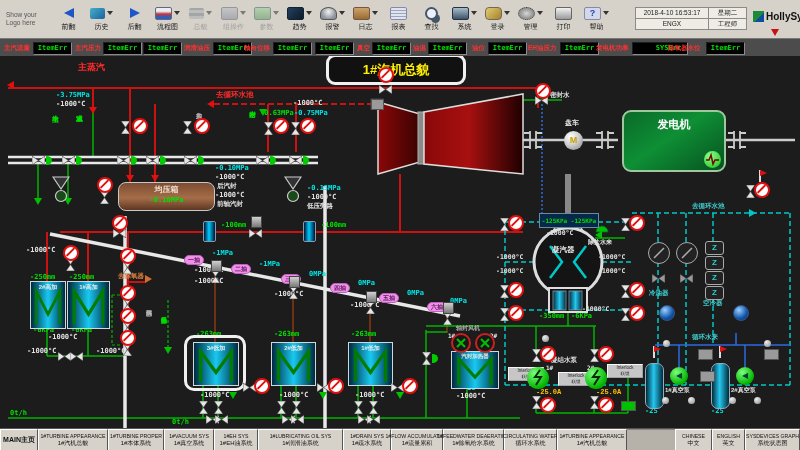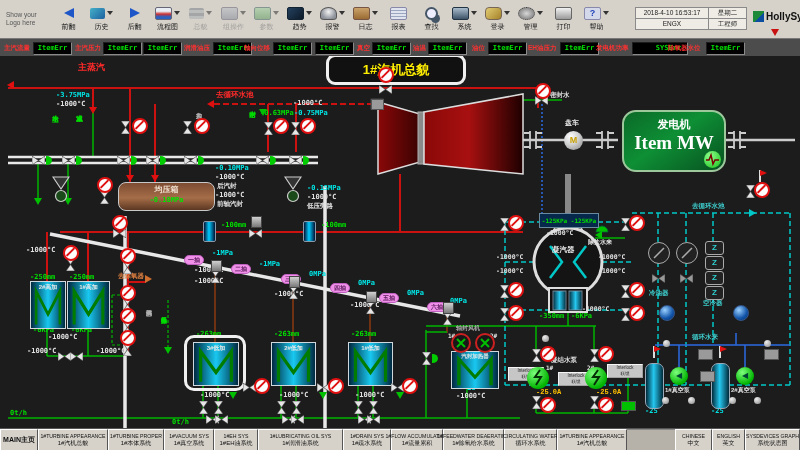--- a/index.html
+++ b/index.html
@@ -49,21 +49,21 @@
   #diagram{position:absolute;top:56px;left:0;width:800px;height:372px;background:#1c1c1c;overflow:hidden;}
   #pipes{position:absolute;top:0;left:0;}
   .dl{position:absolute;white-space:nowrap;font-family:"DejaVu Sans Mono",monospace;font-weight:bold;line-height:1;}
   .dl.cjk{font-family:"Liberation Sans","DejaVu Sans",sans-serif;}
   .vert{writing-mode:vertical-rl;text-orientation:upright;line-height:1;}
   .c-white{color:#e2e2e2;} .c-red{color:#ff2a2a;} .c-cyan{color:#00e5e5;} .c-green{color:#00e000;}
   .c-yellow{color:#ffc000;font-family:Liberation Mono, monospace;} .c-orange{color:#e08040;} .c-gray{color:#b0b0b0;} .c-cyanl{color:#3fd0d0;}
   .oval{position:absolute;background:#f090e8;color:#5a1a5a;border:1px solid #c060c0;border-radius:6px;font-size:6px;font-weight:bold;padding:0 3px;line-height:8px;white-space:nowrap;}
   .title-box{position:absolute;left:326px;top:-2px;width:134px;height:25px;border:3px solid #f0f0f0;border-radius:9px;background:#111;color:#ffee00;font-size:13px;font-weight:bold;text-align:center;line-height:25px;}
   .rpm{position:absolute;left:428px;top:70px;width:94px;height:24px;color:#fff;font-family:"Liberation Serif","DejaVu Serif",serif;font-size:16px;font-weight:bold;text-align:center;line-height:24px;text-shadow:0 0 4px #600;}
-  .gen{position:absolute;left:622px;top:54px;width:100px;height:58px;background:linear-gradient(145deg,#0a6a28,#0e8f35 45%,#075220);border:2px solid #9cc89c;border-radius:14px;cursor:pointer;}
+  .gen{position:absolute;left:622px;top:54px;width:100px;height:58px;background:linear-gradient(145deg,#0a6a28,#0e8f35 45%,#075220);border:2px solid #9cc89c;border-radius:9px;cursor:pointer;}
   .gen-name{color:#fff;font-size:11px;font-weight:bold;text-align:center;margin-top:5px;font-family:"Liberation Serif","DejaVu Serif",serif;}
   .gen-power{color:#fff;font-size:19px;font-weight:bold;text-align:center;font-family:"Liberation Serif","DejaVu Serif",serif;}
   .ecg{position:absolute;right:3px;bottom:2px;width:17px;height:17px;border-radius:50%;background:radial-gradient(circle at 35% 30%,#8cff8c,#18c018);}
   .tg{position:absolute;left:564px;top:75px;width:19px;height:19px;border-radius:50%;background:radial-gradient(circle at 35% 30%,#fff,#cfcfcf 45%,#858585);color:#c8a000;font-size:9px;font-weight:bold;text-align:center;line-height:19px;cursor:pointer;}
   .eq{position:absolute;left:118px;top:126px;width:95px;height:27px;background:linear-gradient(180deg,#7c4c32,#a56d48 55%,#5c3722);border:1px solid #c8c8c8;border-radius:8px;text-align:center;cursor:pointer;}
   .eq .eql{color:#f0e0d0;font-size:8px;font-weight:bold;line-height:13px;}
   .eq .eqv{color:#00e000;font-size:7px;font-weight:bold;font-family:"DejaVu Sans Mono",monospace;line-height:8px;}
   .cond-label{position:absolute;left:552px;top:189px;color:#e2e2e2;font-size:7.5px;font-weight:bold;}
   .cond-p{position:absolute;left:539px;top:157px;width:58px;height:13px;background:#06284a;border:1px solid #6a8aa0;display:flex;justify-content:space-around;align-items:center;}
   .cond-p span{color:#00e000;font-size:6px;font-weight:bold;font-family:"DejaVu Sans Mono",monospace;}
@@ -412,21 +412,20 @@
         <path d="M373 101 H381 M373 104 H381 M373 107 H381" stroke="#555" stroke-width="0.8"></path>
       </g>
       <g>
         <path d="M596 232 a6 6 0 0 1 12 0 Z" fill="#00c000" stroke="#063" stroke-width="0.8"></path>
       </g>
     </svg>
 
     <div class="title-box">1#汽机总貌</div>
     <div class="gen">
       <div class="gen-name">发电机</div>
-      <div class="gen-power">Item MW</div>
       <div class="ecg">
         <svg width="17" height="17">
             <polyline points="2,9 5,9 7,4 9,13 11,9 15,9" fill="none" stroke="#7a0000" stroke-width="1.5"></polyline>
           </svg>
       </div>
     </div>
     <div class="tg">M</div>
     <div class="eq">
       <div class="eql">均压箱</div>
       <div class="eqv">-0.10MPa</div>

